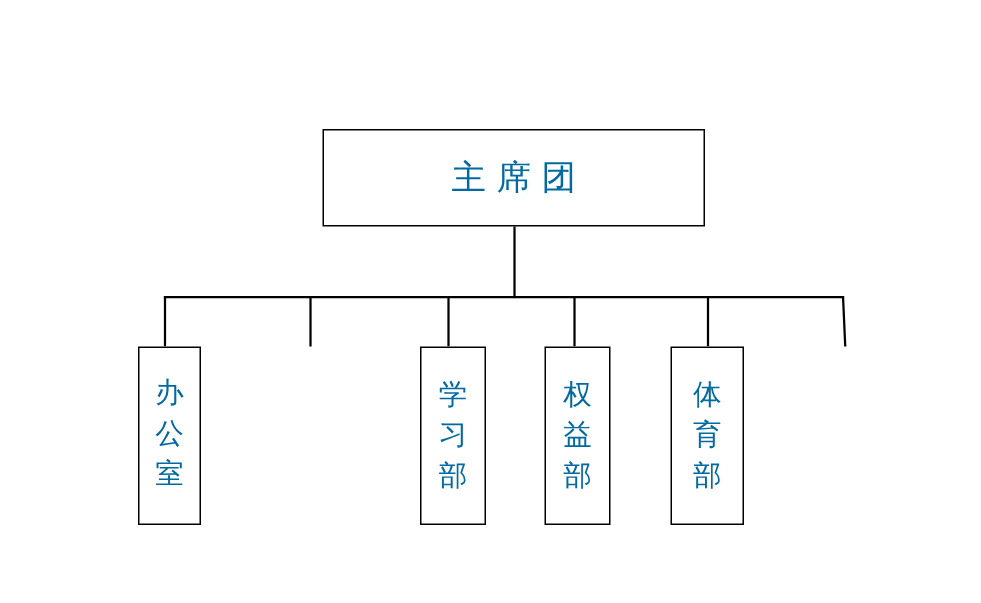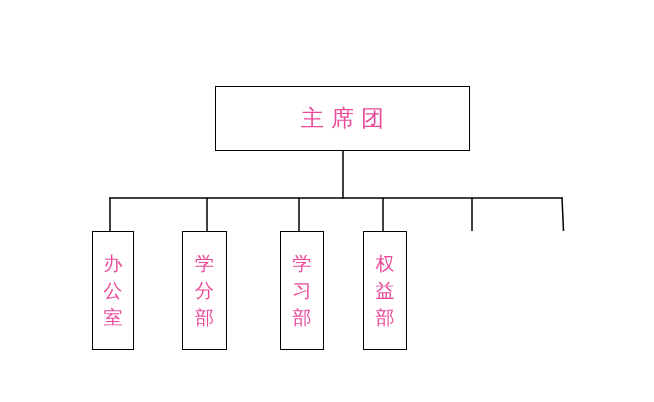--- a/index.html
+++ b/index.html
@@ -6,21 +6,21 @@
     margin: 0;
     padding: 0;
     background: #ffffff;
   }
   .canvas {
     position: relative;
     width: 654px;
     height: 402px;
     background: #ffffff;
     font-family: "Liberation Serif", serif;
-    color: #ec4899;
+    color: #0369a1;
     overflow: hidden;
   }
   .connectors {
     position: absolute;
     left: 0;
     top: 0;
     width: 654px;
     height: 402px;
     pointer-events: none;
   }
@@ -50,21 +50,21 @@
     height: 119px;
   }
   .child-label {
     display: inline-block;
     width: 1em;
     font-size: 19px;
     line-height: 27px;
     text-align: center;
     word-break: break-all;
   }
-  .c1 { left: 92px;  width: 42px; }
+  .c1 { left: 92px;  width: 42px; font-family: Liberation Mono, monospace; }
   .c2 { left: 182px; width: 45px; }
   .c3 { left: 280px; width: 44px; font-family: Liberation Serif, serif; }
   .c4 { left: 363px; width: 44px; justify-content: center; }
   .c5 { left: 447px; width: 49px; }
   .c6 { left: 540px; width: 46px; }
 </style>
 </head>
 <body>
 
 <div class="canvas">
@@ -84,27 +84,27 @@
   </svg>
 
   <div class="node root-node">
     <span class="root-label">主席团</span>
   </div>
 
   <div class="node child-node c1">
     <span class="child-label">办公室</span>
   </div>
 
-  <div class="node child-node c2">
-    <span class="child-label">学分部</span>
-  </div>
 
   <div class="node child-node c3">
     <span class="child-label">学习部</span>
   </div>
 
   <div class="node child-node c4">
     <span class="child-label">权益部</span>
   </div>
 
+  <div class="node child-node c5">
+    <span class="child-label">体育部</span>
+  </div>
 
 
 </div>
 
 </body></html>

